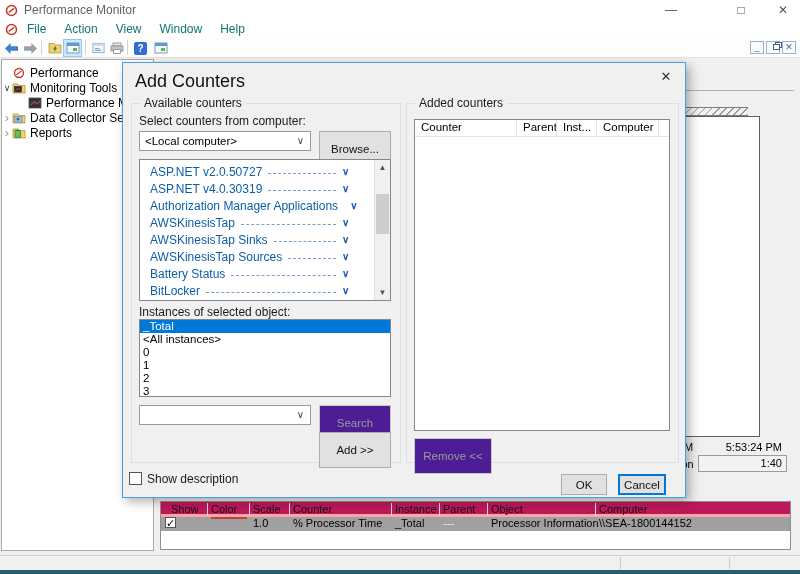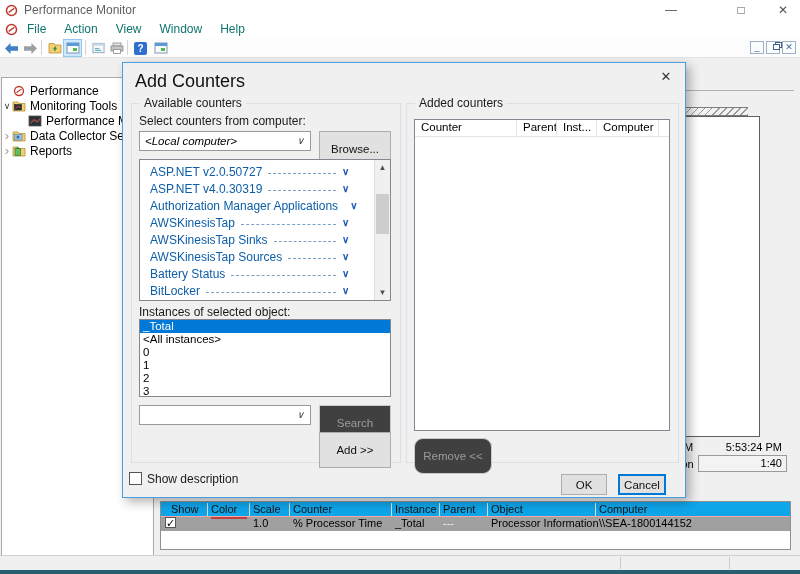--- a/index.html
+++ b/index.html
@@ -29,62 +29,62 @@
   .tbtn { position:absolute; top:1px; width:19px; height:18px; display:flex; align-items:center; justify-content:center; }
   .tbtn.selected { background:#cde8ff; border:1px solid #90c8f0; }
   .tsep { position:absolute; top:2px; width:1px; height:15px; background:#d4d4d4; }
   .helpicon { width:13px; height:13px; background:#2f6fd0; color:#fff; font-weight:bold; font-size:10px; text-align:center; line-height:13px; border-radius:2px; }
   .mdi-btn { position:absolute; top:3px; width:14px; height:13px; border:1px solid #9eb0c4; background:#fbfcfd; color:#44618a; text-align:center; line-height:11px; font-size:9px; }
   .restore-glyph { position:relative; width:9px; height:8px; margin:2px auto; }
   .restore-glyph i { position:absolute; display:block; border:1px solid #44618a; background:#fbfcfd; width:7px; height:6px; }
   .restore-glyph i.b { left:0; top:2px; } .restore-glyph i.t { left:2px; top:0; }
 
   
-  .tree { left:1px; top:59px; width:153px; height:492px; background:#fff; border:1px solid #a9a9a9; overflow:hidden;margin-top:18px; }
+  .tree { left:1px; top:59px; width:153px; height:492px; background:#fff; border:1px solid #a9a9a9; overflow:hidden; }
   .trow { position:relative; height:15px; display:flex; align-items:center; white-space:nowrap; }
   .trow .exp { width:10px; text-align:center; color:#666; font-size:12px; line-height:10px; flex:0 0 auto; }
   .trow .ticon { width:14px; height:12px; margin-right:4px; flex:0 0 auto; }
   .trow .tlabel { font-size:12px; }
 
   
   .rpane { left:155px; top:59px; width:640px; height:493px; background:#f0f0f0; }
   .hline { position:absolute; background:#b2b2b2; height:1px; }
   .hatchbar { left:160px; top:107px; width:588px; height:9px; border-top:1px solid #7c7c7c; border-bottom:1px solid #7c7c7c;
     background:repeating-linear-gradient(135deg,#9a9a9a 0 1px,#f2f2f2 1px 5px); }
   .graph { left:160px; top:116px; width:600px; height:321px; background:#fff; border:1px solid #5f5f5f; border-left:none; }
   .timelabel { font-size:11px; color:#000; }
   .durbox { left:698px; top:455px; width:89px; height:17px; border:1px solid #9a9a9a; background:#f3f3f3; font-size:11px; text-align:right; padding:1px 4px 0 0; }
 
   
   .legend { left:160px; top:501px; width:631px; height:49px; background:#fff; border:1px solid #8f8f8f; }
-  .lheader { position:relative; height:15px; border-bottom:1px solid #fca5a5; background:#0ea5e9; }
+  .lheader { position:relative; height:15px; border-bottom:3px solid #fca5a5; background:#be185d; }
   .lheader span { position:absolute; top:1px; font-size:11px; color:#111; }
   .lheader i { position:absolute; top:1px; width:1px; height:13px; background:#dcdcdc; }
   .lrow { position:relative; height:14px; background:#a0a0a0; }
   .lrow span { position:absolute; top:0px; font-size:11px; color:#000; }
   .lcheck { position:absolute; left:4px; top:1px; width:11px; height:11px; background:#fff; border:1px solid #555; font-size:10px; line-height:10px; text-align:center; color:#000; }
   .lcolor { position:absolute; left:50px; top:6px; width:36px; height:2px; background:#c04040; }
 
   
   .statusbar { left:0; top:555px; width:800px; height:15px; background:#f0f0f0; border-top:1px solid #d0d0d0; }
   .ssep { position:absolute; top:557px; width:1px; height:12px; background:#cccccc; }
   .bottombar { left:0; top:570px; width:800px; height:4px; background:#265f70; }
 
   
   .dialog { left:122px; top:62px; width:564px; height:436px; background:#f0f0f0; border:1px solid #4a9ede;
     box-shadow:4px 4px 10px rgba(0,0,0,.3); z-index:50; }
   .dtitle { position:absolute; left:12px; top:8px; font-size:18px; color:#111; }
   .dclose { position:absolute; right:8px; top:5px; width:22px; height:18px; text-align:center; color:#333; font-size:13px; line-height:18px; }
   .group { position:absolute; border:1px solid #dcdfe3; }
   .group > .glabel { position:absolute; top:-8px; left:8px; background:#f0f0f0; padding:0 4px; font-size:12px; color:#1a1a1a; }
   .dlabel { position:absolute; font-size:12px; color:#1a1a1a; }
-  .combo { position:absolute; height:20px; background:#fff; border:1px solid #999;font-style:italic; }
+  .combo { position:absolute; height:20px; background:#fff; border:1px solid #999; }
   .combo .carrow { position:absolute; right:6px; top:3px; color:#444; font-size:10px; }
   .btn { position:absolute; height:36px; background:#e1e1e1; border:1px solid #adadad; font-size:11.5px; color:#111; text-align:center; display:flex; align-items:center; justify-content:center; }
-  .btn.disabled { background:#404040; border-color:#c9c9c9; color:#9b9b9b;align-items:center; }
+  .btn.disabled { background:#4c1d95; border-color:#c9c9c9; color:#9b9b9b;align-items:center; }
   .btn.defaulted { border:1px solid #0078d7; box-shadow:0 0 0 1px #0078d7 inset; }
 
   .clist { position:absolute; left:16px; top:96px; width:252px; height:142px; background:#fff; border:1px solid #828790; overflow:hidden; }
   .citem { position:relative; height:17px; display:flex; align-items:center; padding:0 38px 0 10px; }
   .citem .cname { color:#0d5ea8; font-size:12px; white-space:nowrap; }
   .citem .dash { flex:1; border-bottom:1px dashed #7ba0c8; margin:4px 6px 0 6px; }
   .citem .chev { color:#1f5bb5; font-weight:bold; font-size:10px; width:10px; }
   .vscroll { position:absolute; right:0; top:0; width:16px; height:100%; background:#f0f0f0; border-left:1px solid #dedede; }
   .sbtn { position:absolute; left:0; width:15px; height:15px; text-align:center; color:#505050; font-size:8px; line-height:15px; }
   .sthumb { position:absolute; left:1px; top:34px; width:13px; height:40px; background:#cdcdcd; }
@@ -374,21 +374,21 @@
     </div>
 
     <div class="lview">
       <div class="lvheader">
         <span class="col" style="width:102px">Counter</span>
         <span class="col" style="width:40px">Parent</span>
         <span class="col" style="width:40px">Inst...</span>
         <span class="col" style="width:62px">Computer</span>
       </div>
     </div>
-    <div class="btn disabled" style="left:291px; top:375px; width:78px;border-radius:9px;">
+    <div class="btn disabled" style="left:291px; top:375px; width:78px;">
       <span>Remove &lt;&lt;</span>
     </div>
 
     <span class="chk" style="left:6px; top:409px;"></span>
     <span class="dlabel" style="left:24px; top:409px;">Show description</span>
     <div class="btn" style="left:438px; top:411px; width:46px; height:21px;">
       <span>OK</span>
     </div>
     <div class="btn defaulted" style="left:495px; top:411px; width:48px; height:21px;">
       <span>Cancel</span>

